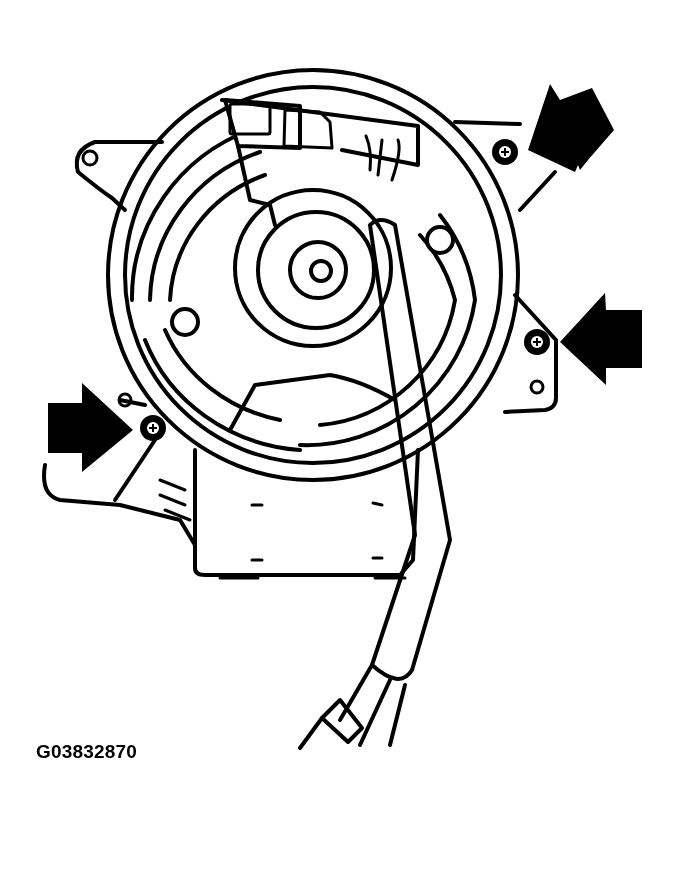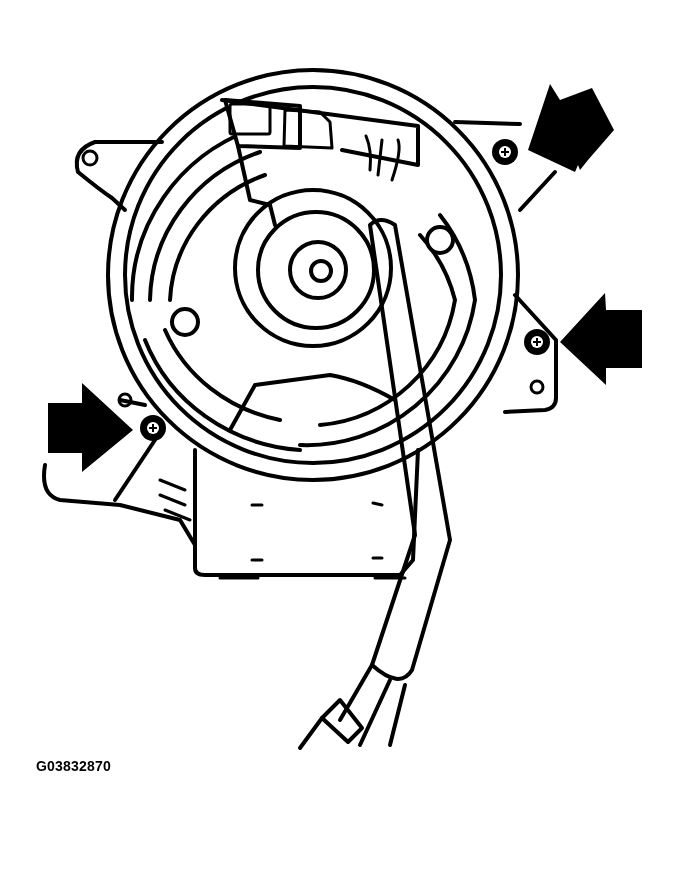--- a/index.html
+++ b/index.html
@@ -1,21 +1,21 @@
 <!DOCTYPE html>
 <html><head>
 <meta charset="utf-8">
 <style>
   html, body { margin:0; padding:0; background:#ffffff; }
   body { width:679px; height:874px; position:relative; overflow:hidden; }
   #diagram { position:absolute; left:0; top:0; width:679px; height:874px; }
   .caption {
-    position:absolute; left:36px; top:758px;
+    position:absolute; left:36px; top:741px;
     font-family:"Liberation Sans", sans-serif; font-weight:bold;
-    font-size:14px; color:#000000; letter-spacing:0.2px;
+    font-size:19px; color:#000000; letter-spacing:0.2px;
   }
   svg .ln { fill:none; stroke:#000; stroke-width:4; stroke-linecap:round; stroke-linejoin:round; }
   svg .thin { fill:none; stroke:#000; stroke-width:3; stroke-linecap:round; stroke-linejoin:round; }
   svg .wfill { fill:#fff; stroke:#000; stroke-width:4; stroke-linejoin:round; }
   svg .blk { fill:#000; }
 </style>
 </head>
 <body>
 
 <div id="diagram">

